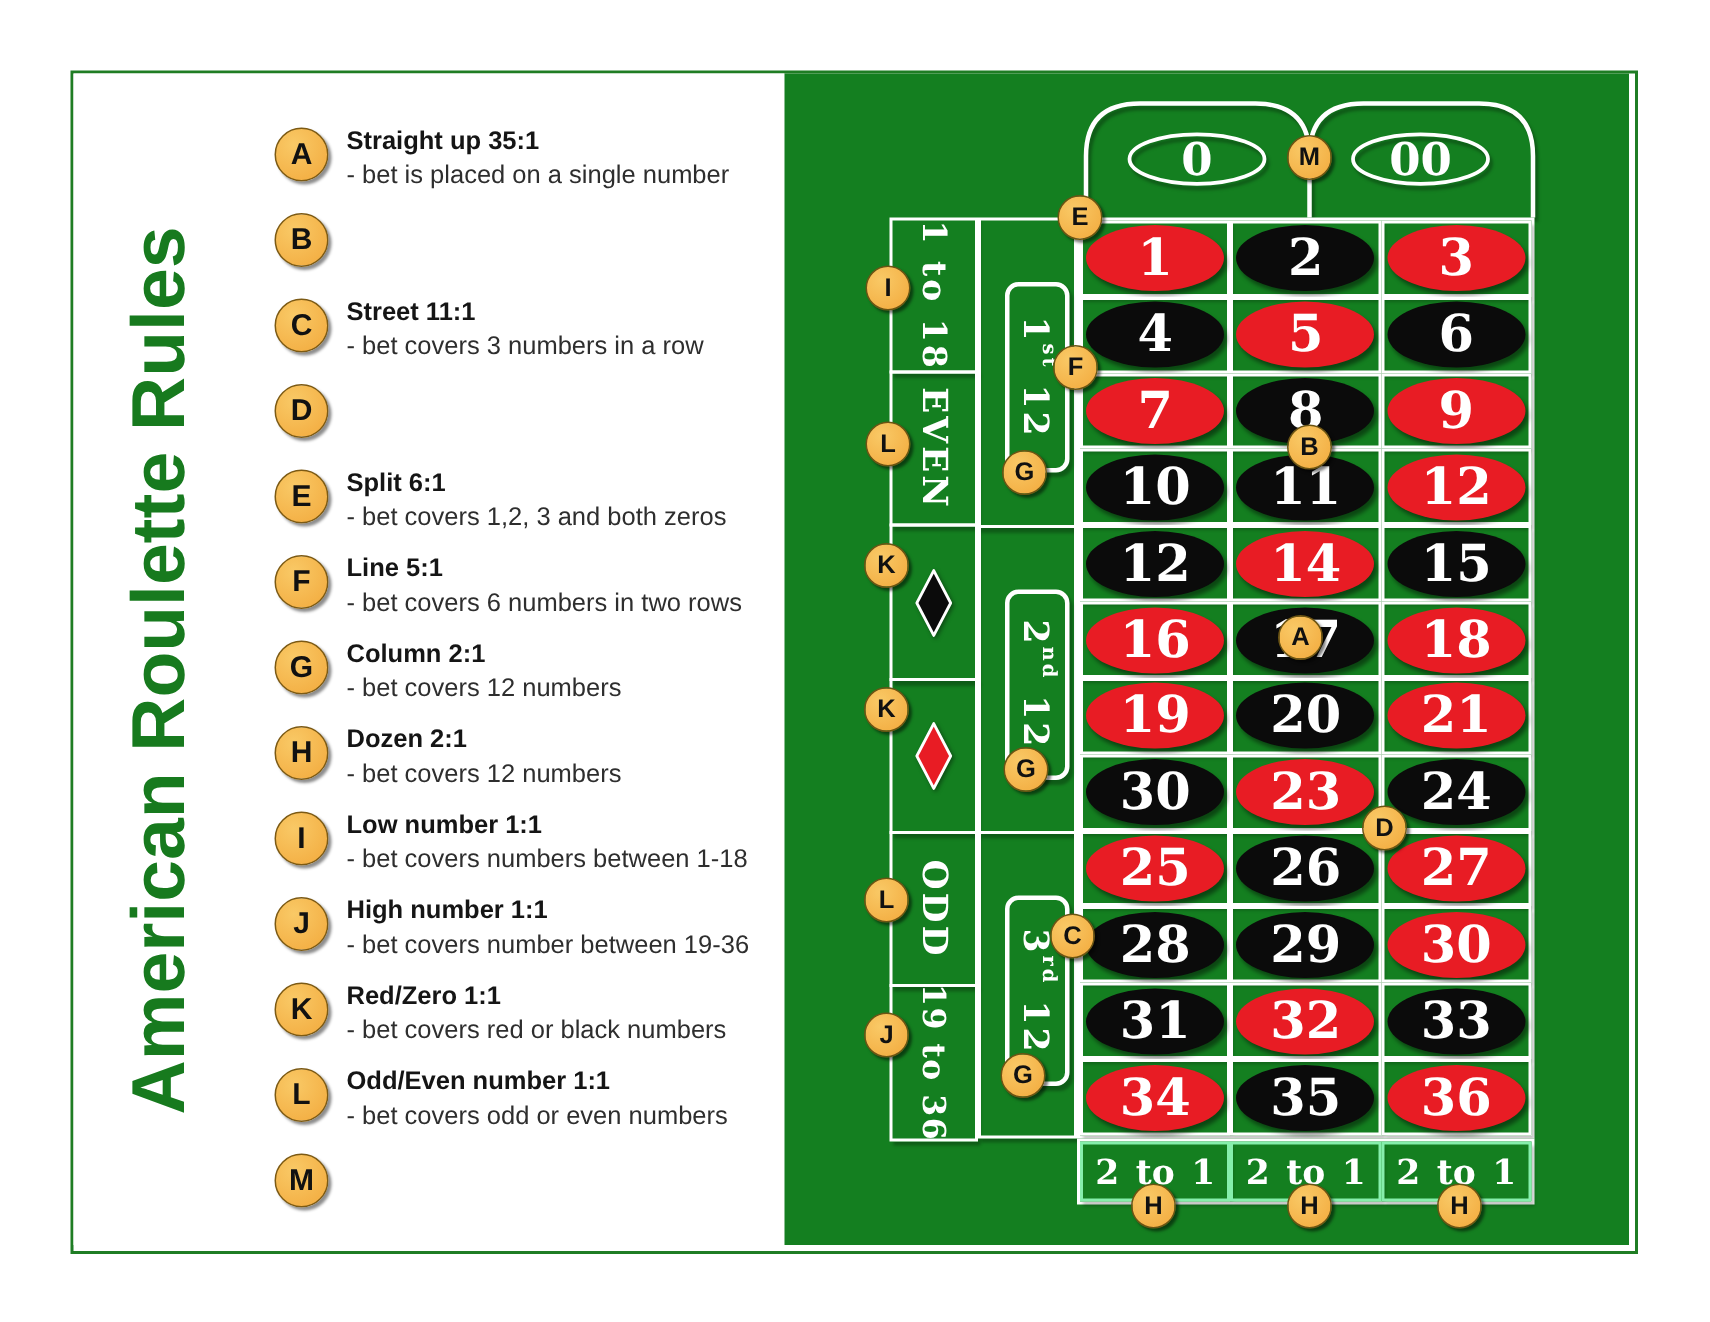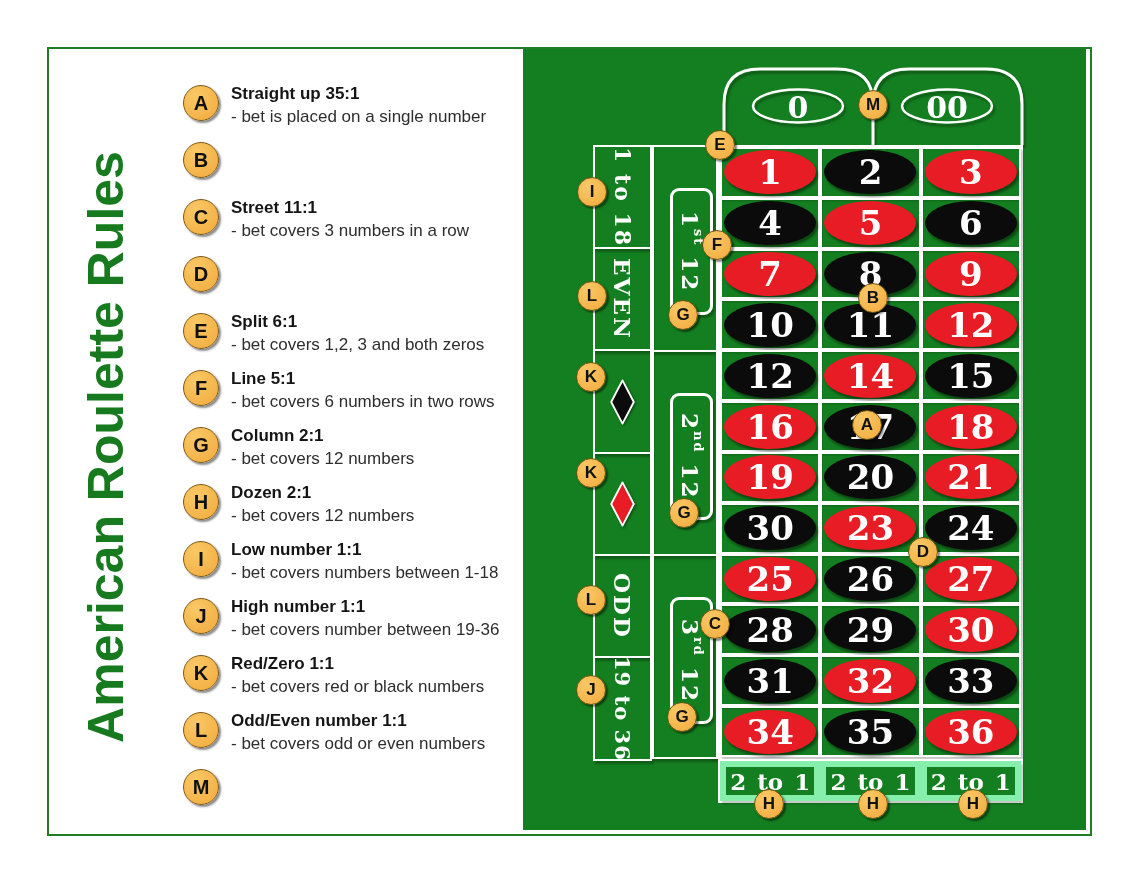--- a/index.html
+++ b/index.html
@@ -47,21 +47,21 @@
         box-sizing:border-box;display:grid;grid-template-columns:repeat(3,1fr);grid-template-rows:repeat(12,1fr);}
   .cell{border:2px solid #fff;display:flex;align-items:center;justify-content:center;
         box-shadow:2px 3px 2px rgba(0,0,0,.22);}
   .oval{width:92px;height:44px;border-radius:50%;display:flex;align-items:center;justify-content:center;
         color:#fff;font-family:"DejaVu Serif",serif;font-weight:bold;font-size:34px;
         box-shadow:2px 3px 3px rgba(0,0,0,.45);}
   .oval.red{background:var(--red,#e81c24);}
   .oval.black{background:var(--black,#0b0b0b);}
   .bottom-row{position:absolute;left:195px;top:710px;width:305px;height:44px;border:2px solid #fff;
         box-sizing:border-box;display:grid;grid-template-columns:repeat(3,1fr);}
-  .bcell{border:6px solid #86efac;display:flex;align-items:center;justify-content:center;
+  .bcell{border:2px solid #86efac;display:flex;align-items:center;justify-content:center;
         color:#fff;font-family:"DejaVu Serif",serif;font-weight:bold;font-size:23px;word-spacing:3px;
         box-shadow:2px 3px 2px rgba(0,0,0,.22);}
   .markers{position:absolute;left:0;top:0;width:100%;height:100%;z-index:5;pointer-events:none;}
   .marker{position:absolute;width:30px;height:30px;border-radius:50%;
         background:radial-gradient(circle at 35% 30%,#f9c966,var(--gold,#f2a93c));
         border:1.5px solid #6b5413;box-shadow:2px 2px 2px rgba(0,0,0,.5);box-sizing:border-box;
         color:#111;font-weight:bold;font-size:17px;display:flex;align-items:center;justify-content:center;}
 </style>
 </head>
 <body>

